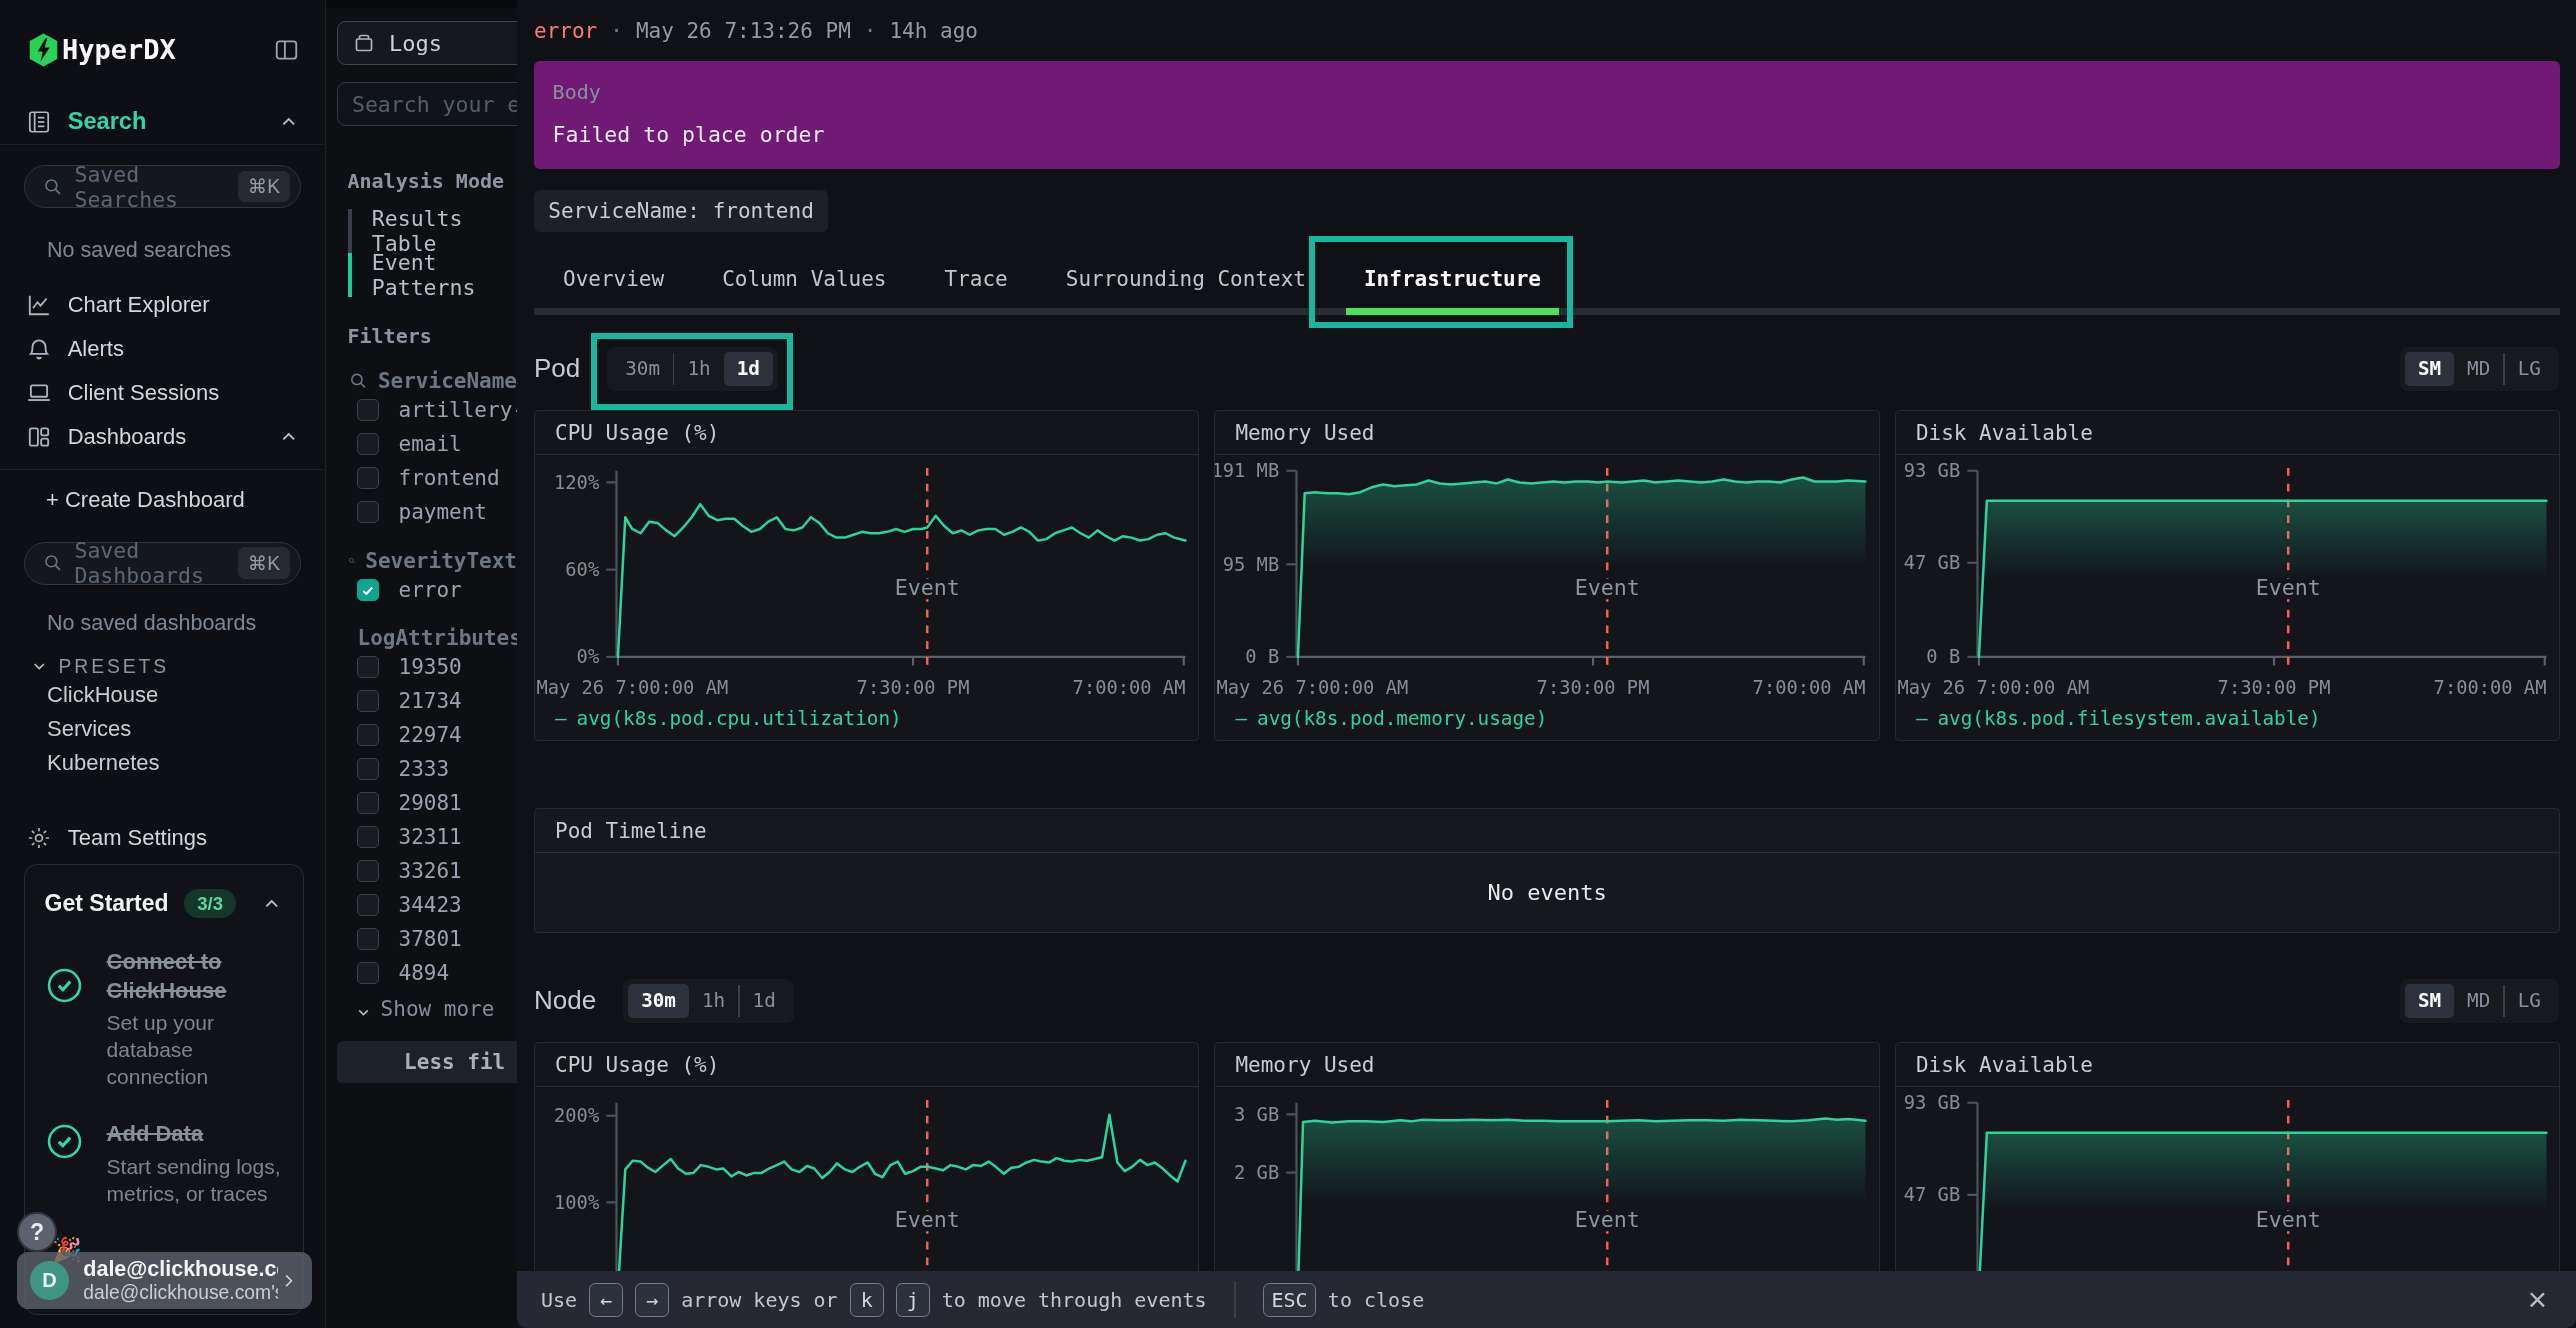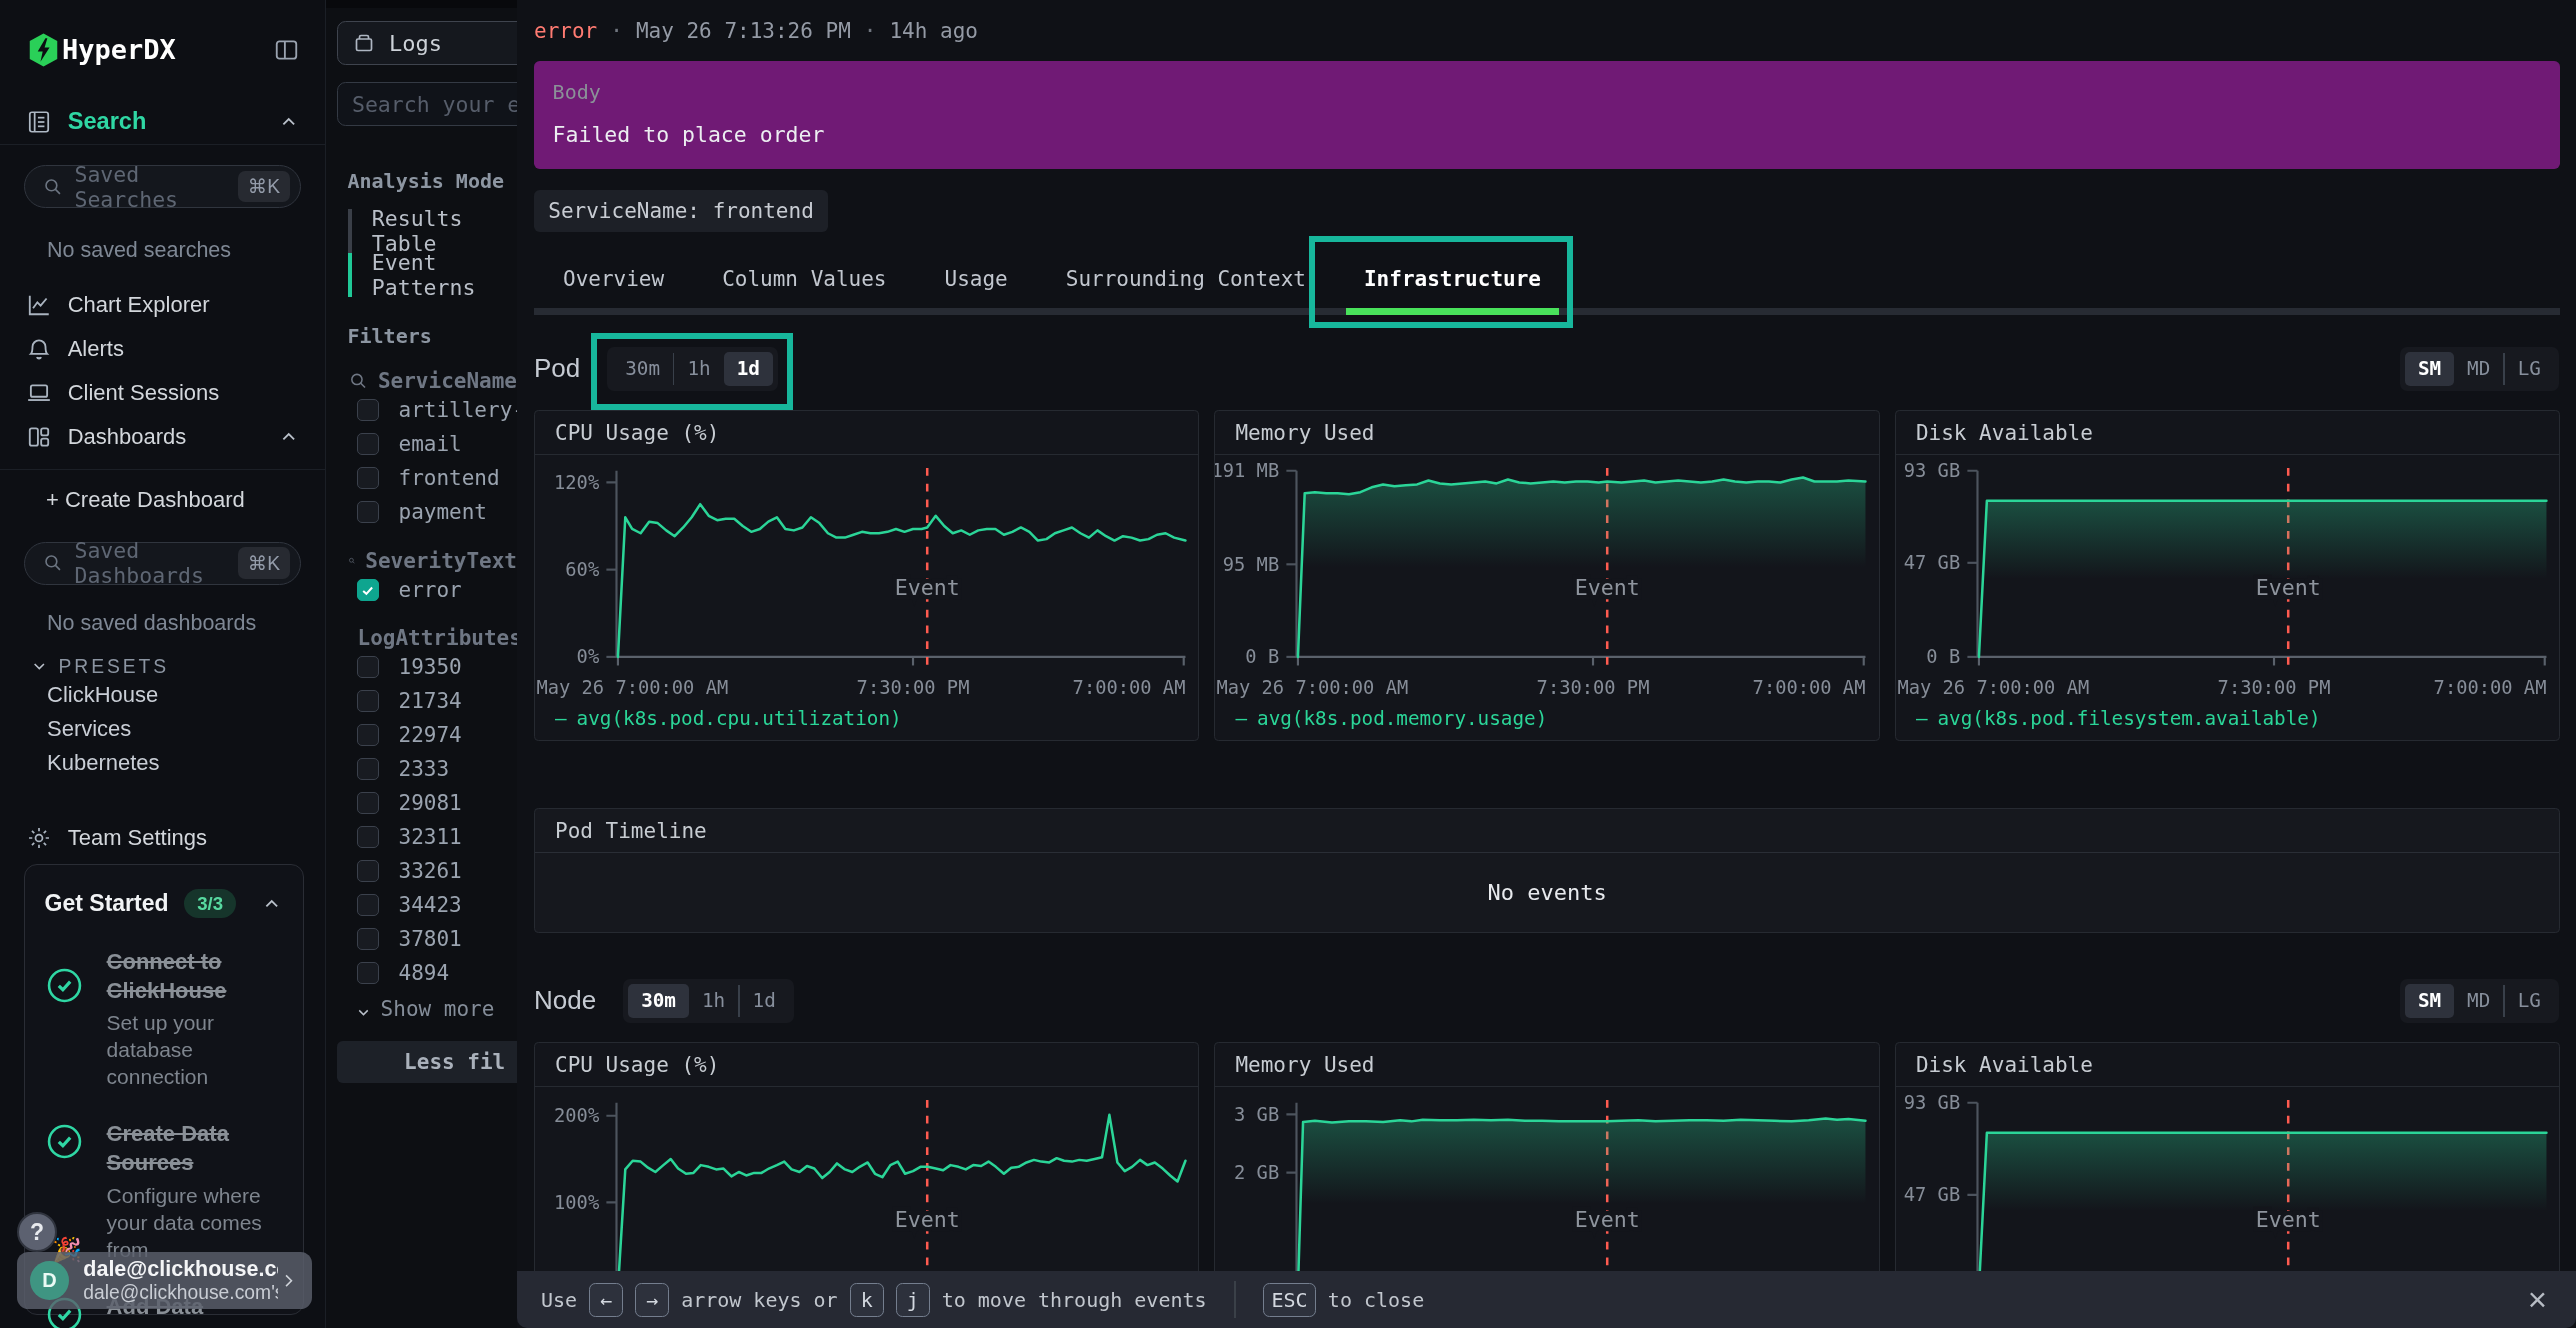--- a/index.html
+++ b/index.html
@@ -287,32 +287,20 @@
         </span>
       </div>
       <div class="gs-item">
         <span class="gs-check" style="margin-top:2.9px">
           <svg class="sic" viewBox="0 0 24 24" fill="none" stroke="#2fd7a4" stroke-width="1.6">
               <circle cx="12" cy="12" r="9.5"></circle>
               <polyline points="8.5,12.2 11,14.6 15.5,9.6" stroke-width="2"></polyline>
             </svg>
         </span>
         <span class="gs-texts">
-          <div class="gs-strike" style="max-width:236px">Create Data Sources</div>
-          <div class="gs-desc" style="max-width:236px">Configure where your data comes from</div>
-        </span>
-      </div>
-      <div class="gs-item">
-        <span class="gs-check" style="margin-top:2.9px">
-          <svg class="sic" viewBox="0 0 24 24" fill="none" stroke="#2fd7a4" stroke-width="1.6">
-              <circle cx="12" cy="12" r="9.5"></circle>
-              <polyline points="8.5,12.2 11,14.6 15.5,9.6" stroke-width="2"></polyline>
-            </svg>
-        </span>
-        <span class="gs-texts">
           <div class="gs-strike">Add Data</div>
           <div class="gs-desc" style="max-width:229px">Start sending logs, metrics, or traces</div>
         </span>
       </div>
     </div>
 
     <div class="confetti">🎉</div>
     <div class="help-circle">?</div>
 
     <div class="user-chip">
@@ -475,21 +463,21 @@
     <div class="body-card">
       <div class="body-label">Body</div>
       <div class="body-value">Failed to place order</div>
     </div>
 
     <div class="tag">ServiceName: frontend</div>
 
     <div class="tabs">
       <span class="tab">Overview</span>
       <span class="tab">Column Values</span>
-      <span class="tab">Usage</span>
+      <span class="tab">Trace</span>
       <span class="tab">Surrounding Context</span>
       <span class="tab active">Infrastructure</span>
     </div>
 
     <div class="sec-row">
       <span class="sec-title">Pod</span>
       <span class="toggle">
         <span class="seg">30m</span>
         <span class="seg-div"></span>
         <span class="seg">1h</span>

